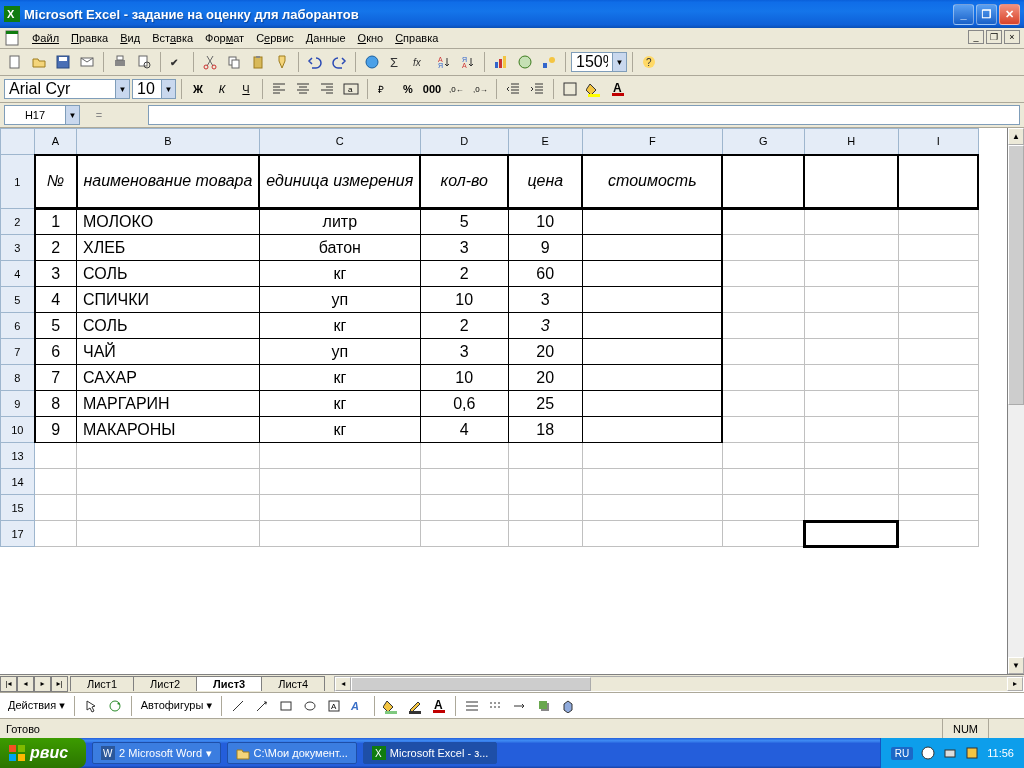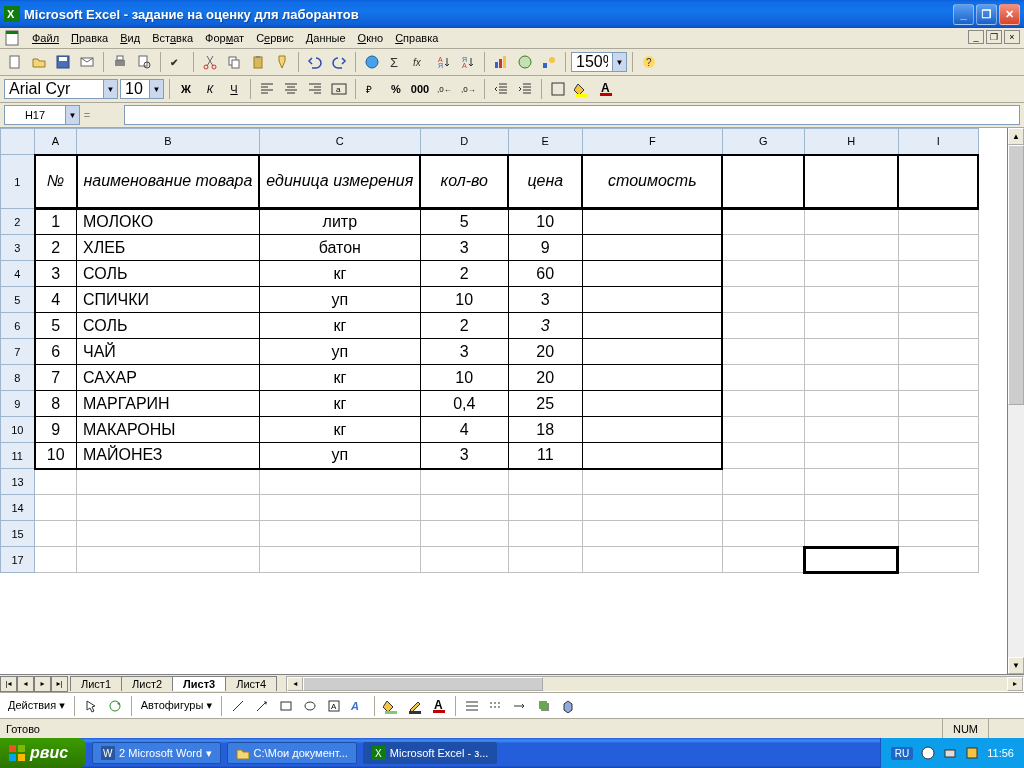--- a/index.html
+++ b/index.html
@@ -25,21 +25,21 @@
 
 .toolbar { background: #ece9d8; padding: 2px 4px; display: flex; align-items: center; border-bottom: 1px solid #aca899; gap: 2px; }
 .tb-btn { width: 22px; height: 22px; display: flex; align-items: center; justify-content: center; border: 1px solid transparent; cursor: default; }
 .tb-sep { width: 1px; height: 20px; background: #aca899; margin: 0 3px; }
 .tb-dropdown { display: flex; align-items: center; border: 1px solid #7f9db9; background: #fff; height: 20px; }
 .tb-dropdown input { border: none; outline: none; font-size: 16px; padding: 0 4px; background: #fff; }
 .tb-dropdown .dd-arrow { width: 14px; height: 100%; background: #c9d8ee; display: flex; align-items: center; justify-content: center; font-size: 8px; border-left: 1px solid #7f9db9; }
 .zoom-box input { width: 40px; }
 
 
-.namebar { background: #ece9d8; padding: 2px 4px; display: flex; align-items: center; border-bottom: 1px solid #aca899; gap: 0; }
+.namebar { background: #ece9d8; padding: 2px 4px; display: flex; align-items: center; border-bottom: 1px solid #aca899; gap: 12px; }
 .name-box { display: flex; border: 1px solid #7f9db9; background: #fff; height: 20px; }
 .name-box input { width: 60px; border: none; outline: none; font-size: 11px; padding: 0 4px; text-align: center; }
 .name-box .dd-arrow { width: 14px; background: #c9d8ee; display: flex; align-items: center; justify-content: center; font-size: 8px; border-left: 1px solid #7f9db9; }
 .formula-bar { flex: 1; border: 1px solid #7f9db9; background: #fff; height: 20px; margin-left: 30px; }
 .formula-bar input { width: 100%; height: 100%; border: none; outline: none; padding: 0 4px; font-size: 11px; }
 
 
 .sheet-container { flex: 1; display: flex; flex-direction: column; background: #fff; overflow: hidden; position: relative; }
 .grid-wrap { flex: 1; overflow: auto; position: relative; }
 table.grid { border-collapse: collapse; table-layout: fixed; }
@@ -77,21 +77,21 @@
 .sum-cell { font-style: italic; text-align: left !important; border: 2px solid #000 !important; }
 
 
 td.active-cell { outline: 3px solid #000; outline-offset: -2px; }
 
 
 .sheet-tabs-area { display: flex; align-items: center; background: #ece9d8; border-top: 1px solid #808080; height: 18px; }
 .tab-nav { display: flex; }
 .tab-nav .navbtn { width: 17px; height: 16px; border: 1px solid #808080; background: #ece9d8; display: flex; align-items: center; justify-content: center; font-size: 8px; }
 .tabs { display: flex; align-items: flex-end; margin-left: 2px; }
-.tab { padding: 1px 10px; font-size: 11px; background: #ece9d8; border: 1px solid #808080; border-bottom: none; margin-right: -1px; cursor: default; }
+.tab { padding: 1px 16px; font-size: 11px; background: #ece9d8; border: 1px solid #808080; border-bottom: none; margin-right: -1px; cursor: default; }
 .tab.active { background: #fff; font-weight: bold; }
 .hscroll { flex: 1; height: 16px; background: #ece9d8; border: 1px inset #fff; margin-left: 10px; position: relative; }
 .hscroll .thumb { position: absolute; left: 16px; top: 0; width: 240px; height: 100%; background: #cdcdcd; border: 1px outset #fff; }
 .hscroll .arrow { position: absolute; top: 0; width: 16px; height: 100%; background: #ece9d8; border: 1px outset #fff; display: flex; align-items: center; justify-content: center; font-size: 8px; }
 .hscroll .arrow.left { left: 0; }
 .hscroll .arrow.right { right: 0; }
 
 
 .drawing-bar { background: #ffffff; padding: 2px 4px; display: flex; align-items: center; border-top: 1px solid #aca899; gap: 2px; height: 26px; }
 .drawing-bar .lbl { padding: 0 4px; }
@@ -297,21 +297,21 @@
   <div class="tb-btn">
       <svg width="16" height="16">
         <circle cx="8" cy="8" r="6" fill="#ffd966"></circle>
         <text x="5" y="12" font-size="10" fill="#333">?</text>
       </svg>
     </div>
 </div>
 
 <div class="toolbar">
   <div class="tb-dropdown">
-    <input style="width: 98px;" value="Arial Cyr">
+    <input style="width: 110px;" value="Arial Cyr">
     <div class="dd-arrow">▼</div>
   </div>
   <div class="tb-dropdown">
     <input style="width: 28px;" value="10">
     <div class="dd-arrow">▼</div>
   </div>
   <div class="tb-sep"></div>
   <div class="tb-btn">
       <b>Ж</b>
     </div>
@@ -532,47 +532,35 @@
               <td class="bordered b-right"></td>
               <td></td>
               <td></td>
               <td></td>
             </tr>
             <tr class="data-row">
               <th class="rowhead">9</th>
               <td class="bordered b-left">8</td>
               <td class="bordered name-cell">МАРГАРИН</td>
               <td class="bordered">кг</td>
-              <td class="bordered">0,4</td>
+              <td class="bordered">0,6</td>
               <td class="bordered">25</td>
               <td class="bordered b-right"></td>
               <td></td>
               <td></td>
               <td></td>
             </tr>
             <tr class="data-row">
               <th class="rowhead">10</th>
               <td class="bordered b-left">9</td>
               <td class="bordered name-cell">МАКАРОНЫ</td>
               <td class="bordered">кг</td>
               <td class="bordered">4</td>
               <td class="bordered">18</td>
               <td class="bordered b-right"></td>
-              <td></td>
-              <td></td>
-              <td></td>
-            </tr>
-            <tr class="data-row">
-              <th class="rowhead">11</th>
-              <td class="bordered b-left b-bottom">10</td>
-              <td class="bordered b-bottom name-cell">МАЙОНЕЗ</td>
-              <td class="bordered b-bottom">уп</td>
-              <td class="bordered b-bottom">3</td>
-              <td class="bordered b-bottom">11</td>
-              <td class="bordered b-right b-bottom"></td>
               <td></td>
               <td></td>
               <td></td>
             </tr>
             <tr>
               <th class="rowhead">13</th>
               <td></td>
               <td></td>
               <td></td>
               <td></td>

